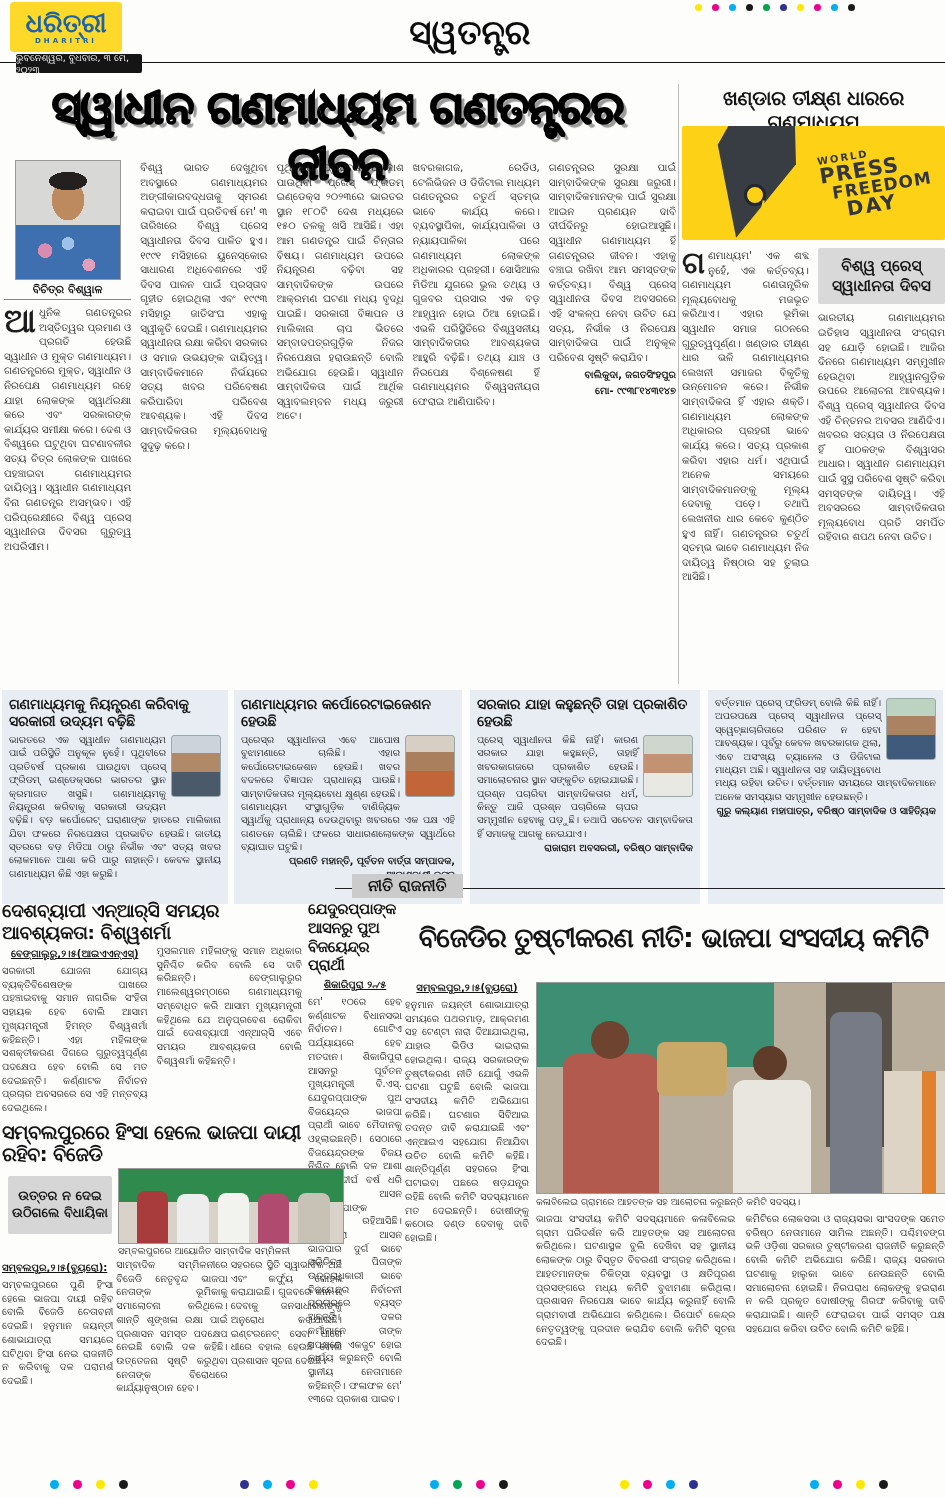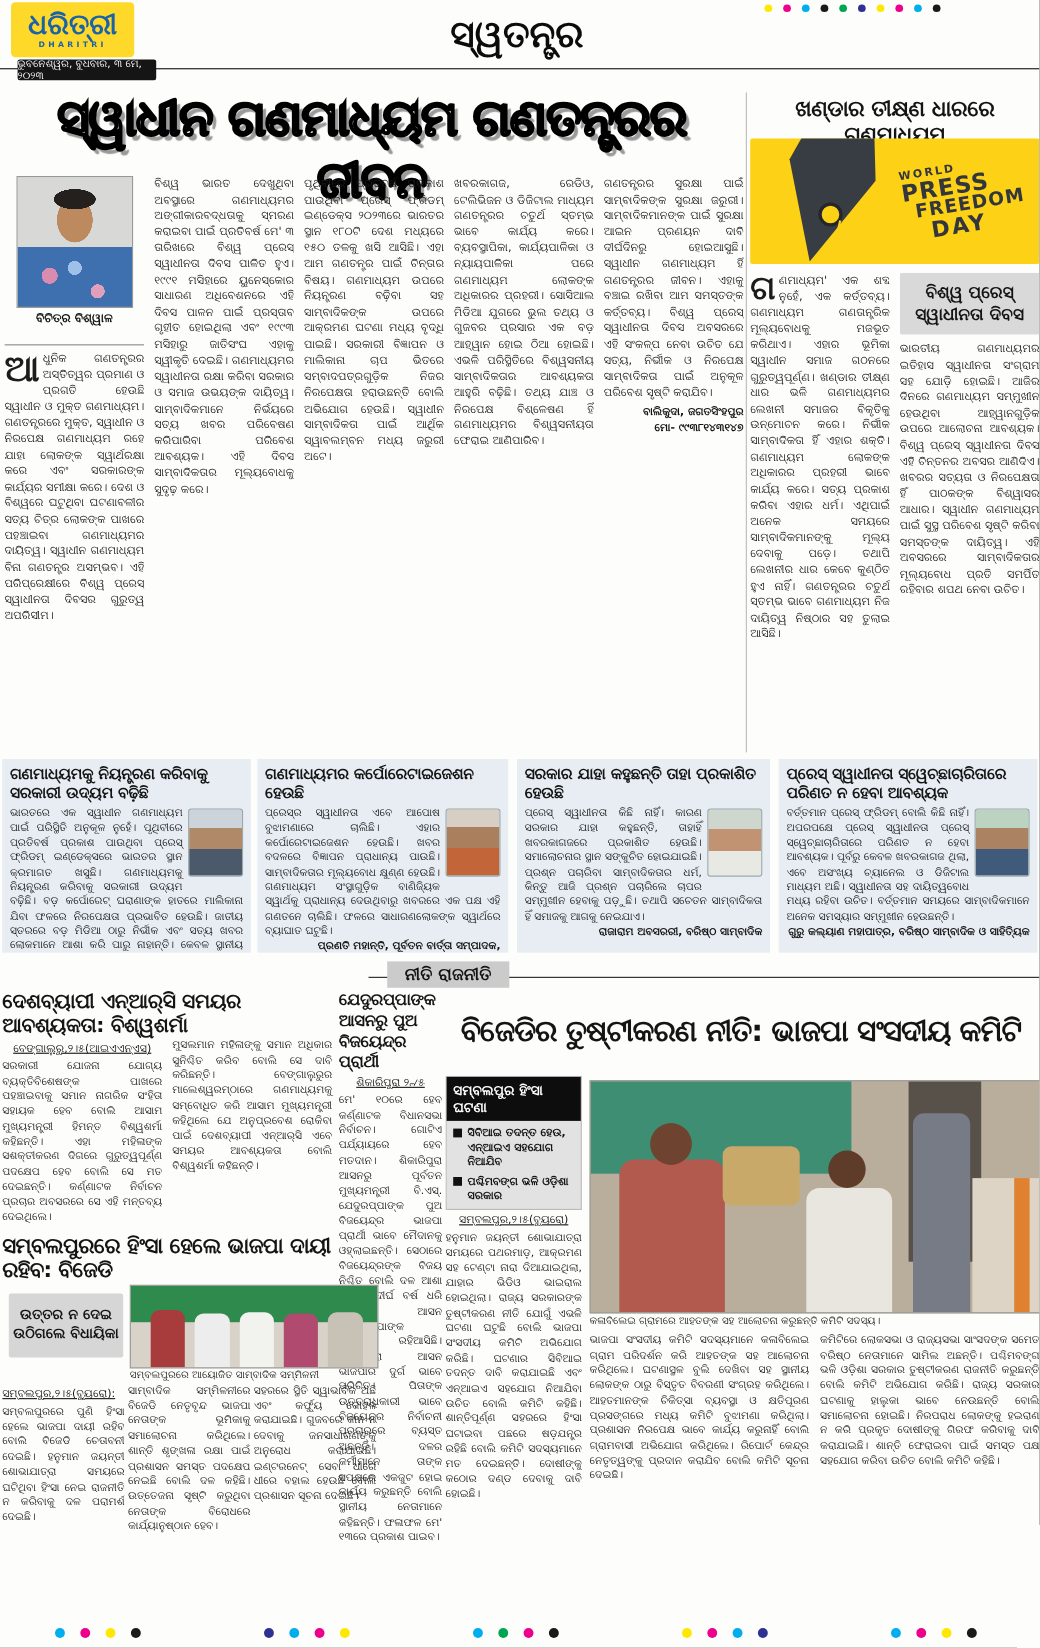--- a/index.html
+++ b/index.html
@@ -32,21 +32,21 @@
   .lead-cols{left:4px;top:160px;width:672px;height:524px;display:flex;gap:9px;}
   .lead-col{flex:1;overflow:hidden;}
   .author-photo{width:104px;height:118px;border:1px solid #999;background-color:#d6d6d4;background:
      radial-gradient(ellipse 27px 13px at 50% 17%, #23201d 70%, transparent 71%),
      radial-gradient(ellipse 23px 29px at 50% 33%, #bd8a60 70%, transparent 71%),
      radial-gradient(circle 8px at 28% 76%, #d98cb0 90%, transparent 92%),
      radial-gradient(circle 7px at 70% 88%, #e0a0bb 90%, transparent 92%),
      radial-gradient(circle 7px at 50% 70%, #9fc0e8 90%, transparent 92%),
      linear-gradient(180deg, transparent 54%, #3e6fae 54%),
      linear-gradient(180deg, #d8d8d6 0 100%);margin:0 auto;}
-  .author-caption{font-size:11px;font-weight:bold;text-align:center;margin:3px 0 5px 0;border-bottom:1px solid #888;padding-bottom:17px;}
+  .author-caption{font-size:11px;font-weight:bold;text-align:center;margin:3px 0 5px 0;border-bottom:1px solid #888;padding-bottom:3px;}
   .dropcap{float:left;font-size:33px;line-height:.85;font-weight:bold;padding:2px 3px 0 0;}
   .signoff{font-size:9.8px;font-weight:bold;text-align:right;margin-top:4px;}
 
   
   .pd-head{left:682px;top:86px;width:263px;text-align:center;font-size:20px;font-weight:bold;letter-spacing:-.5px;}
   .pen-box{left:682px;top:126px;width:263px;height:114px;background:#fcd116;overflow:hidden;border-radius:2px;}
   .pen-nib{position:absolute;left:24px;top:-34px;width:96px;height:148px;background:#383c43;
            clip-path:polygon(26% 0,74% 0,92% 42%,50% 100%,8% 42%);transform:rotate(14deg);}
   .pen-hole{position:absolute;left:62px;top:58px;width:16px;height:16px;border-radius:50%;
             background:#fcd116;border:3px solid #23262b;}
@@ -56,38 +56,38 @@
   .pw1{font-size:10px;letter-spacing:2px;display:block;}
   .pw2{font-size:21px;display:block;letter-spacing:1px;}
   .pw3{font-size:17px;display:block;margin-left:10px;letter-spacing:1px;}
   .pw4{font-size:20px;display:block;margin-left:22px;letter-spacing:2px;}
   .pd-cols{left:682px;top:248px;width:263px;height:436px;display:flex;gap:9px;}
   .pd-col{flex:1;overflow:hidden;}
   .pd-label{background:#d9d9d9;text-align:center;font-weight:bold;font-size:15.5px;line-height:1.3;
             padding:8px 2px;margin-bottom:6px;border-radius:2px;}
 
   
-  .op-box{top:690px;height:176px;background:#e7edf3;padding:6px 7px;box-sizing:border-box;overflow:hidden;}
+  .op-box{top:690px;height:214px;background:#e7edf3;padding:6px 7px;box-sizing:border-box;overflow:hidden;}
   .op-head{font-size:14.2px;font-weight:bold;line-height:1.2;margin-bottom:3px;letter-spacing:-.3px;}
   .headshot{width:48px;height:60px;border:1px solid #9aa;border-radius:3px;float:right;margin:2px 0 3px 5px;}
   .hs1{background:linear-gradient(180deg,#cdd3da 0 28%,#b08968 28% 60%,#4a5a6a 60%);}
   .hs2{background:linear-gradient(180deg,#d8cfc4 0 26%,#a97f5e 26% 58%,#c2663a 58%);}
   .hs3{background:linear-gradient(180deg,#cfd6cd 0 30%,#c29372 30% 62%,#e9e9e4 62%);}
   .hs4{background:linear-gradient(180deg,#bcd3c2 0 28%,#ab8262 28% 60%,#3f5a7a 60%);}
   .op-body{font-size:9.7px;line-height:1.38;}
   .op-byline{font-size:9.7px;font-weight:bold;text-align:right;margin-top:2px;}
 
   
   .niti-rule{left:335px;top:888px;width:610px;border-top:1.6px solid #222;}
   .niti-label{left:352px;top:874px;background:#cbcbcb;font-weight:bold;font-size:15.5px;
               padding:3px 16px;z-index:2;}
 
   
   .nrc-head{left:2px;top:900px;width:300px;font-size:18.5px;font-weight:bold;line-height:1.2;letter-spacing:-.4px;}
-  .dateline{font-size:10px;font-weight:normal;text-decoration:underline;text-align:center;margin:4px 0;}
+  .dateline{font-size:10px;font-weight:bold;text-decoration:underline;text-align:center;margin:4px 0;}
   .nrc-cols{left:2px;top:944px;width:300px;height:160px;display:flex;gap:9px;}
   .yedi{left:308px;top:900px;width:94px;height:562px;overflow:hidden;}
   .yedi-head{font-size:15px;font-weight:bold;line-height:1.25;letter-spacing:-.4px;}
   .bjd-head{left:402px;top:922px;width:543px;text-align:center;font-size:27px;font-weight:bold;
             letter-spacing:-1px;line-height:1.15;}
   .infobox{background:#e2e2e2;border:1px solid #bbb;padding:0 0 5px 0;}
   .infobox-title{background:#0d0d0d;color:#fff;font-weight:bold;font-size:12.5px;padding:4px 6px;}
   .ibullet{display:flex;gap:5px;font-size:10px;font-weight:600;line-height:1.3;padding:5px 6px 0 6px;}
   .sq{width:8px;height:8px;background:#111;flex:0 0 8px;margin-top:2px;}
   .bjd-photo{left:536px;top:982px;width:409px;height:210px;background:#b9ae9b;overflow:hidden;border:1px solid #999;}
@@ -190,21 +190,20 @@
     <div class="op-body just"><span class="headshot hs2"></span><span>ପ୍ରେସ୍‌ର ସ୍ୱାଧୀନତା ଏବେ ଆପୋଷ ବୁଝାମଣାରେ ଚାଲିଛି। ଏହାର କର୍ପୋରେଟାଇଜେଶନ ହେଉଛି। ଖବର ବଦଳରେ ବିଜ୍ଞାପନ ପ୍ରାଧାନ୍ୟ ପାଉଛି। ସାମ୍ବାଦିକତାର ମୂଲ୍ୟବୋଧ କ୍ଷୁଣ୍ଣ ହେଉଛି। ଗଣମାଧ୍ୟମ ସଂସ୍ଥାଗୁଡ଼ିକ ବାଣିଜ୍ୟିକ ସ୍ୱାର୍ଥକୁ ପ୍ରାଧାନ୍ୟ ଦେଉଥିବାରୁ ଖବରରେ ଏକ ପକ୍ଷ ଏହି ଗଣତନେ ଚାଲିଛି। ଫଳରେ ସାଧାରଣଲୋକଙ୍କ ସ୍ୱାର୍ଥରେ ବ୍ୟାଘାତ ଘଟୁଛି।</span></div>
     <div class="op-byline">ପ୍ରଣତି ମହାନ୍ତି, ପୂର୍ବତନ ବାର୍ତ୍ତା ସମ୍ପାଦକ,</div>
     <div class="op-byline">ଆକାଶବାଣୀ କଟକ</div>
   </div>
   <div class="abs op-box" style="left:470px;width:230px;">
     <div class="op-head">ସରକାର ଯାହା କହୁଛନ୍ତି ତାହା ପ୍ରକାଶିତ ହେଉଛି</div>
     <div class="op-body just"><span class="headshot hs3"></span><span>ପ୍ରେସ୍ ସ୍ୱାଧୀନତା କିଛି ନାହିଁ। କାରଣ ସରକାର ଯାହା କହୁଛନ୍ତି, ତାହାହିଁ ଖବରକାଗଜରେ ପ୍ରକାଶିତ ହେଉଛି। ସମାଲୋଚନାର ସ୍ଥାନ ସଙ୍କୁଚିତ ହୋଇଯାଇଛି। ପ୍ରଶ୍ନ ପଚାରିବା ସାମ୍ବାଦିକତାର ଧର୍ମ, କିନ୍ତୁ ଆଜି ପ୍ରଶ୍ନ ପଚାରିଲେ ଚାପର ସମ୍ମୁଖୀନ ହେବାକୁ ପଡ଼ୁଛି। ତଥାପି ସଚେତନ ସାମ୍ବାଦିକତା ହିଁ ସମାଜକୁ ଆଗକୁ ନେଇଯାଏ।</span></div>
     <div class="op-byline">ରାଜାରାମ ଅବସରରୀ, ବରିଷ୍ଠ ସାମ୍ବାଦିକ</div>
   </div>
   <div class="abs op-box" style="left:708px;width:235px;">
-    <div class="op-head">ପ୍ରେସ୍ ସ୍ୱାଧୀନତା ସ୍ୱେଚ୍ଛାଚାରିତାରେ ପରିଣତ ନ ହେବା ଆବଶ୍ୟକ</div>
     <div class="op-body just"><span class="headshot hs4"></span><span>ବର୍ତ୍ତମାନ ପ୍ରେସ୍ ଫ୍ରିଡମ୍ ବୋଲି କିଛି ନାହିଁ। ଅପରପକ୍ଷେ ପ୍ରେସ୍ ସ୍ୱାଧୀନତା ପ୍ରେସ୍ ସ୍ୱେଚ୍ଛାଚାରିତାରେ ପରିଣତ ନ ହେବା ଆବଶ୍ୟକ। ପୂର୍ବରୁ କେବଳ ଖବରକାଗଜ ଥିଲା, ଏବେ ଅସଂଖ୍ୟ ଚ୍ୟାନେଲ ଓ ଡିଜିଟାଲ ମାଧ୍ୟମ ଅଛି। ସ୍ୱାଧୀନତା ସହ ଦାୟିତ୍ୱବୋଧ ମଧ୍ୟ ରହିବା ଉଚିତ। ବର୍ତ୍ତମାନ ସମୟରେ ସାମ୍ବାଦିକମାନେ ଅନେକ ସମସ୍ୟାର ସମ୍ମୁଖୀନ ହେଉଛନ୍ତି।</span></div>
     <div class="op-byline">ଗୁରୁ କଲ୍ୟାଣ ମହାପାତ୍ର, ବରିଷ୍ଠ ସାମ୍ବାଦିକ ଓ ସାହିତ୍ୟିକ</div>
   </div>
 
   <div class="abs niti-rule"></div>
   <div class="abs niti-label">ନୀତି ରାଜନୀତି</div>
 
   <div class="abs nrc-head">ଦେଶବ୍ୟାପୀ ଏନ୍‌ଆର୍‌ସି ସମୟର ଆବଶ୍ୟକତା: ବିଶ୍ୱଶର୍ମା</div>
   <div class="abs nrc-cols">
     <div style="flex:1;">
@@ -215,31 +214,20 @@
   </div>
 
   <div class="abs yedi">
     <div class="yedi-head">ଯେଦୁରପ୍ପାଙ୍କ ଆସନରୁ ପୁଅ ବିଜୟେନ୍ଦ୍ର ପ୍ରାର୍ଥୀ</div>
     <div class="dateline">ଶିକାରିପୁରା ୨୷୫</div>
     <div class="sm-txt just">ମେ' ୧୦ରେ ହେବ କର୍ଣ୍ଣାଟକ ବିଧାନସଭା ନିର୍ବାଚନ। ଗୋଟିଏ ପର୍ଯ୍ୟାୟରେ ହେବ ମତଦାନ। ଶିକାରିପୁରା ଆସନରୁ ପୂର୍ବତନ ମୁଖ୍ୟମନ୍ତ୍ରୀ ବି.ଏସ୍. ଯେଦୁରପ୍ପାଙ୍କ ପୁଅ ବିଜୟେନ୍ଦ୍ର ଭାଜପା ପ୍ରାର୍ଥୀ ଭାବେ ମୈଦାନକୁ ଓହ୍ଲାଇଛନ୍ତି। ସେଠାରେ ବିଜୟେନ୍ଦ୍ରଙ୍କ ବିଜୟ ନିଶ୍ଚିତ ବୋଲି ଦଳ ଆଶା ରଖିଛି। ଦୀର୍ଘ ବର୍ଷ ଧରି ଏହି ଆସନ ଯେଦୁରପ୍ପାଙ୍କ ଦଖଲରେ ରହିଆସିଛି। ଶିକାରିପୁରା ଆସନ ଭାଜପାର ଦୁର୍ଗ ଭାବେ ପରିଚିତ। ପିତାଙ୍କ ଉତ୍ତରାଧିକାରୀ ଭାବେ ବିଜୟେନ୍ଦ୍ର ନିର୍ବାଚନୀ ପ୍ରଚାରରେ ବ୍ୟସ୍ତ ଅଛନ୍ତି। ଦଳର କର୍ମୀମାନେ ତାଙ୍କ ସପକ୍ଷରେ ଏକଜୁଟ ହୋଇ କାର୍ଯ୍ୟ କରୁଛନ୍ତି ବୋଲି ସ୍ଥାନୀୟ ନେତାମାନେ କହିଛନ୍ତି। ଫଳାଫଳ ମେ' ୧୩ରେ ପ୍ରକାଶ ପାଇବ।</div>
   </div>
 
   <div class="abs bjd-head">ବିଜେଡିର ତୁଷ୍ଟୀକରଣ ନୀତି: ଭାଜପା ସଂସଦୀୟ କମିଟି</div>
   <div class="abs" style="left:405px;top:978px;width:124px;height:492px;overflow:hidden;">
-    <div class="infobox">
-      <div class="infobox-title">ସମ୍ବଲପୁର ହିଂସା ଘଟଣା</div>
-      <div class="ibullet">
-          <span class="sq"></span>
-          <span>ସିବିଆଇ ତଦନ୍ତ ହେଉ, ଏନ୍‌ଆଇଏ ସହଯୋଗ ନିଆଯିବ</span>
-        </div>
-      <div class="ibullet">
-          <span class="sq"></span>
-          <span>ପଶ୍ଚିମବଙ୍ଗ ଭଳି ଓଡ଼ିଶା ସରକାର</span>
-        </div>
-    </div>
     <div class="dateline">ସମ୍ବଲପୁର,୨।୫(ବ୍ୟୁରୋ)</div>
     <div class="sm-txt just">ହନୁମାନ ଜୟନ୍ତୀ ଶୋଭାଯାତ୍ରା ସମୟରେ ପଥରମାଡ଼, ଆକ୍ରମଣ ସହ ଟେଣ୍ଟା ନାରା ଦିଆଯାଇଥିଲା, ଯାହାର ଭିଡିଓ ଭାଇରାଲ ହୋଇଥିଲା। ରାଜ୍ୟ ସରକାରଙ୍କ ତୁଷ୍ଟୀକରଣ ନୀତି ଯୋଗୁଁ ଏଭଳି ଘଟଣା ଘଟୁଛି ବୋଲି ଭାଜପା ସଂସଦୀୟ କମିଟି ଅଭିଯୋଗ କରିଛି। ଘଟଣାର ସିବିଆଇ ତଦନ୍ତ ଦାବି କରାଯାଇଛି ଏବଂ ଏନ୍‌ଆଇଏ ସହଯୋଗ ନିଆଯିବା ଉଚିତ ବୋଲି କମିଟି କହିଛି। ଶାନ୍ତିପୂର୍ଣ୍ଣ ସହରରେ ହିଂସା ଘଟାଇବା ପଛରେ ଷଡ଼ଯନ୍ତ୍ର ରହିଛି ବୋଲି କମିଟି ସଦସ୍ୟମାନେ ମତ ଦେଇଛନ୍ତି। ଦୋଷୀଙ୍କୁ କଠୋର ଦଣ୍ଡ ଦେବାକୁ ଦାବି ହୋଇଛି।</div>
   </div>
   <div class="abs bjd-photo">
     <div class="blob" style="left:0;top:0;width:58%;height:40%;background:#3e8e74;"></div>
     <div class="blob" style="right:54px;top:0;width:66px;height:78%;background:#57514a;"></div>
     <div class="blob" style="left:26px;top:34%;width:96px;height:66%;background:#b35a4e;border-radius:14px 14px 0 0;"></div>
     <div class="blob" style="left:54px;top:18%;width:38px;height:38px;background:#6e4430;border-radius:50%;"></div>
     <div class="blob" style="left:196px;top:46%;width:78px;height:54%;background:#e9e6df;border-radius:12px 12px 0 0;"></div>
     <div class="blob" style="left:216px;top:30%;width:34px;height:34px;background:#5f3c2a;border-radius:50%;"></div>

